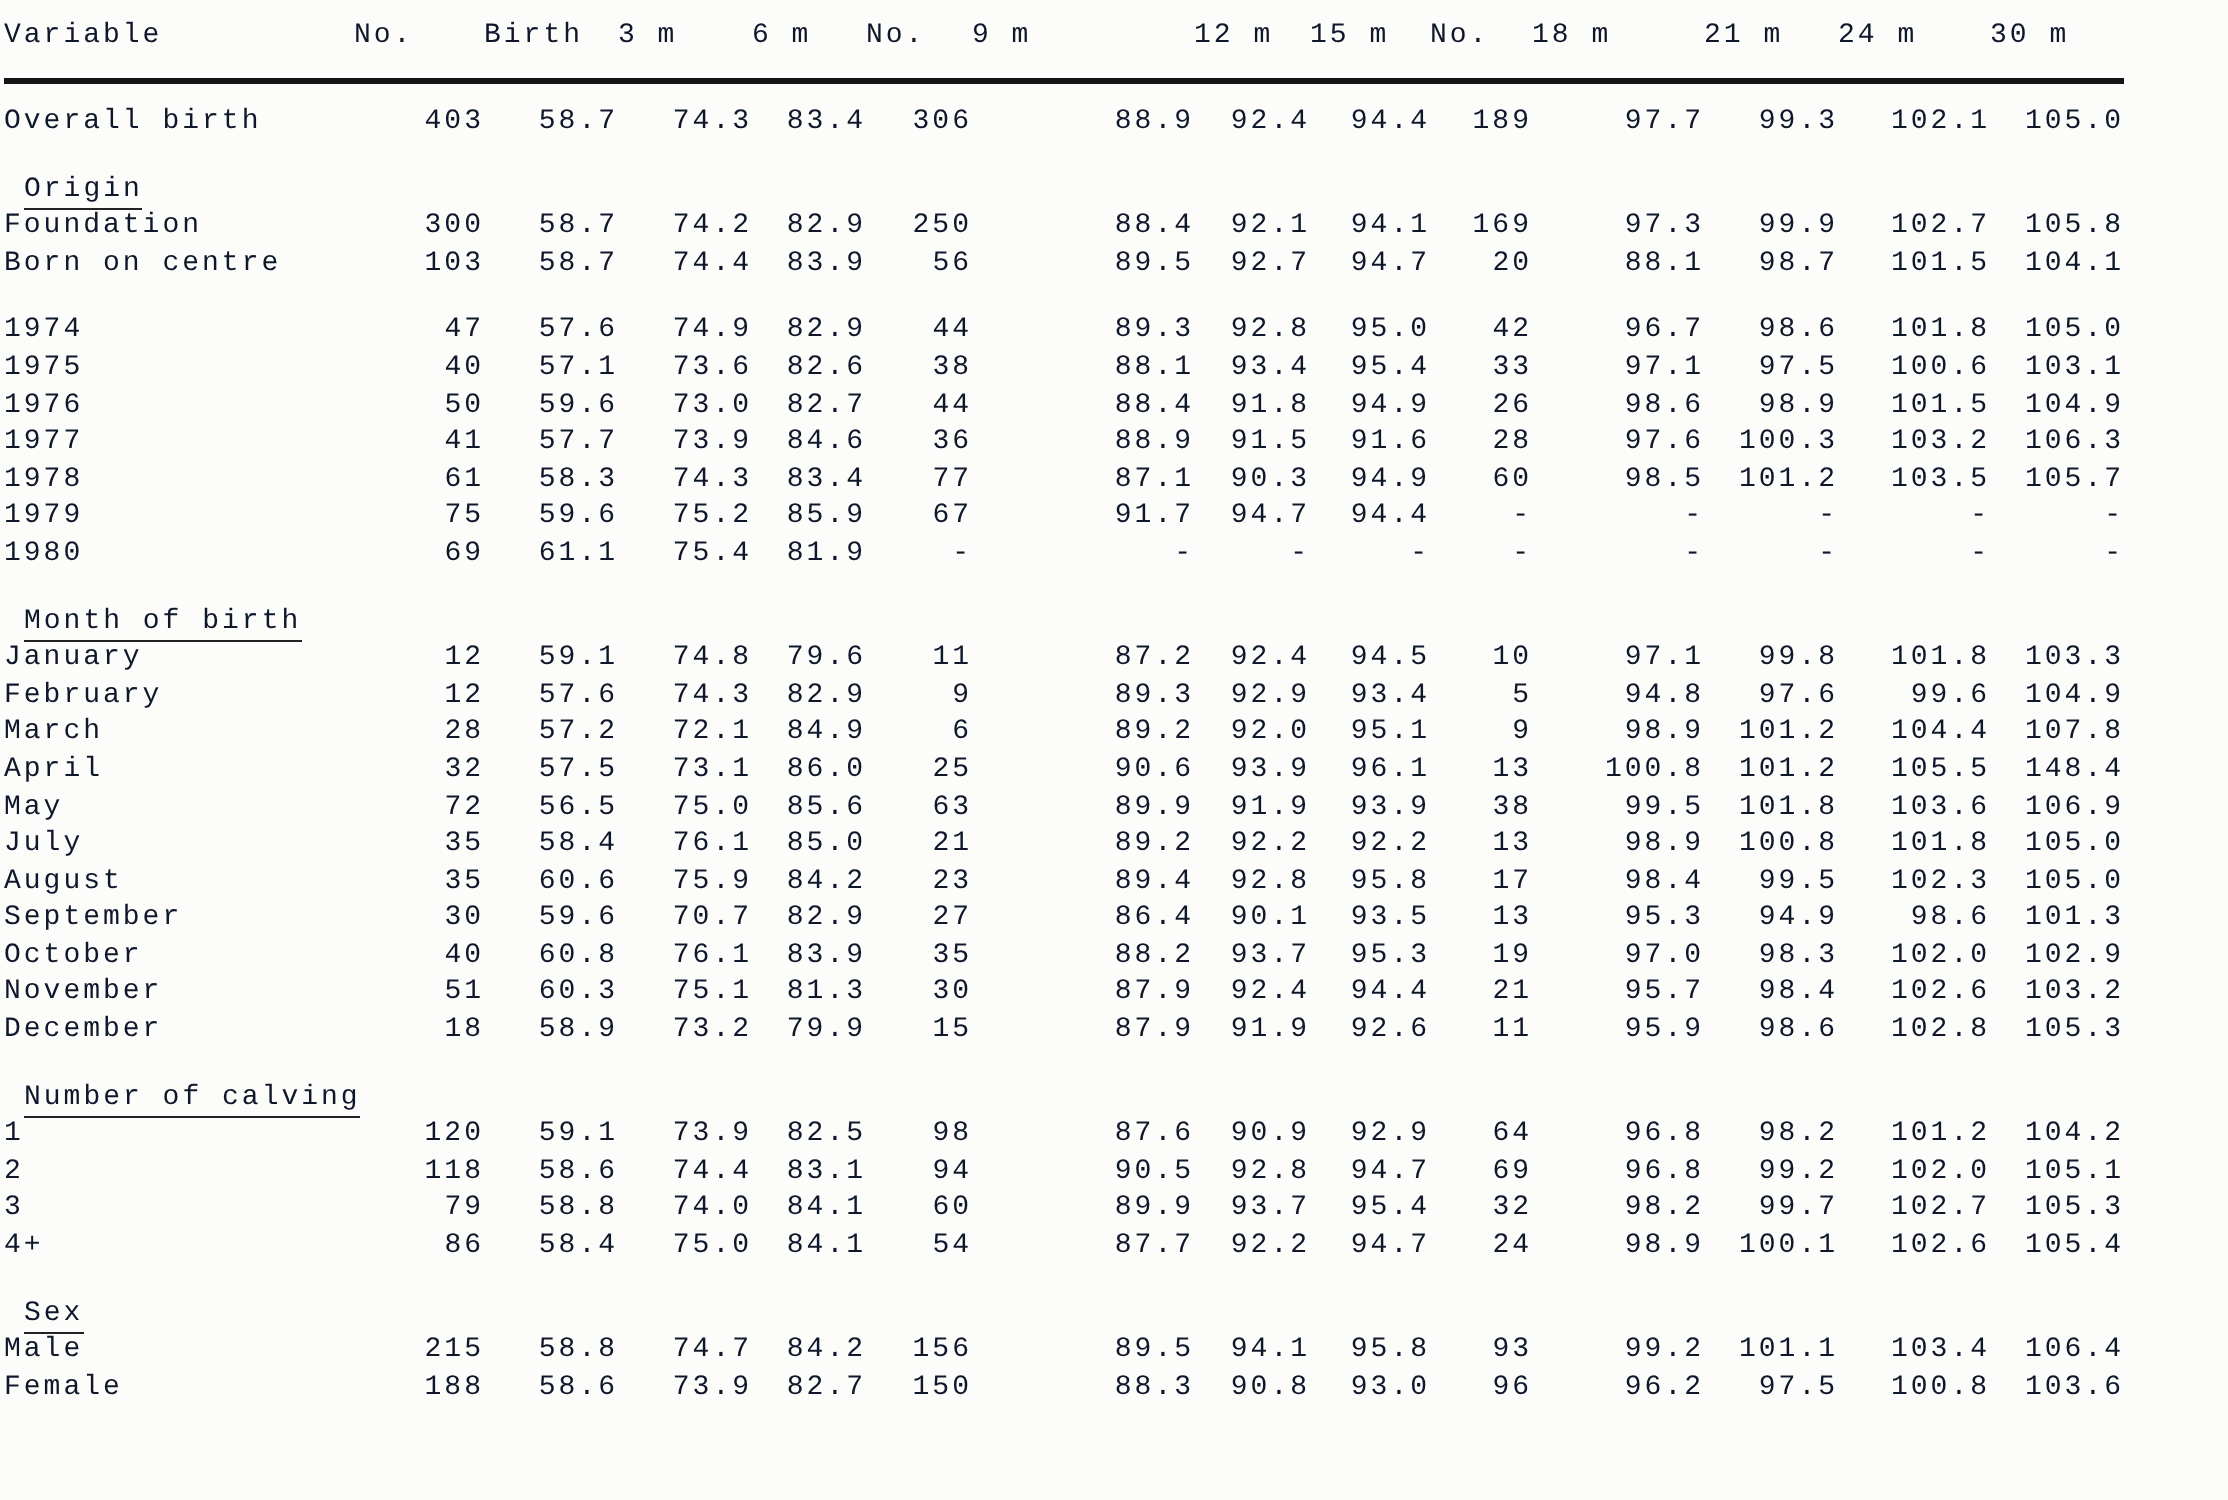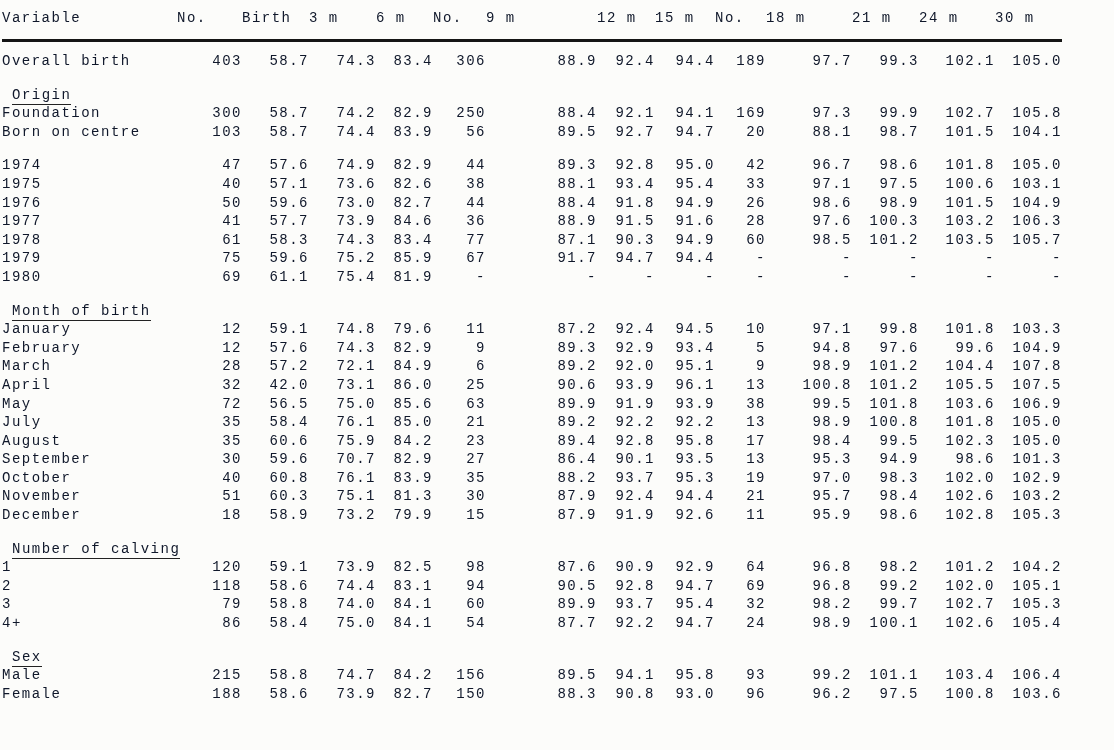--- a/index.html
+++ b/index.html
@@ -312,32 +312,32 @@
           <td>95.1</td>
           <td>9</td>
           <td>98.9</td>
           <td>101.2</td>
           <td>104.4</td>
           <td>107.8</td>
         </tr>
         <tr>
           <td class="var-col">April</td>
           <td>32</td>
-          <td>42.0</td>
+          <td>57.5</td>
           <td>73.1</td>
           <td>86.0</td>
           <td>25</td>
           <td>90.6</td>
           <td>93.9</td>
           <td>96.1</td>
           <td>13</td>
           <td>100.8</td>
           <td>101.2</td>
           <td>105.5</td>
-          <td>107.5</td>
+          <td>148.4</td>
         </tr>
         <tr>
           <td class="var-col">May</td>
           <td>72</td>
           <td>56.5</td>
           <td>75.0</td>
           <td>85.6</td>
           <td>63</td>
           <td>89.9</td>
           <td>91.9</td>

